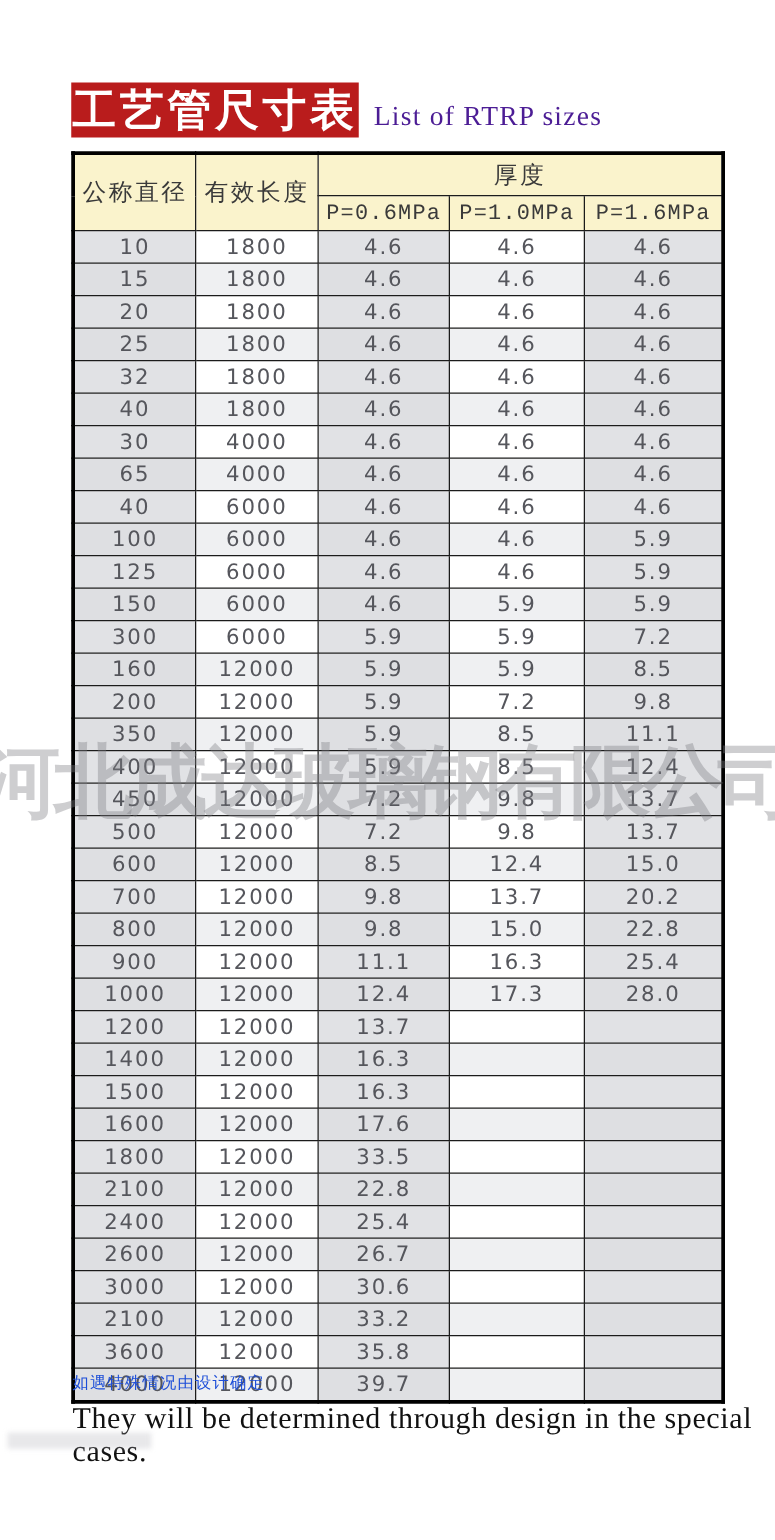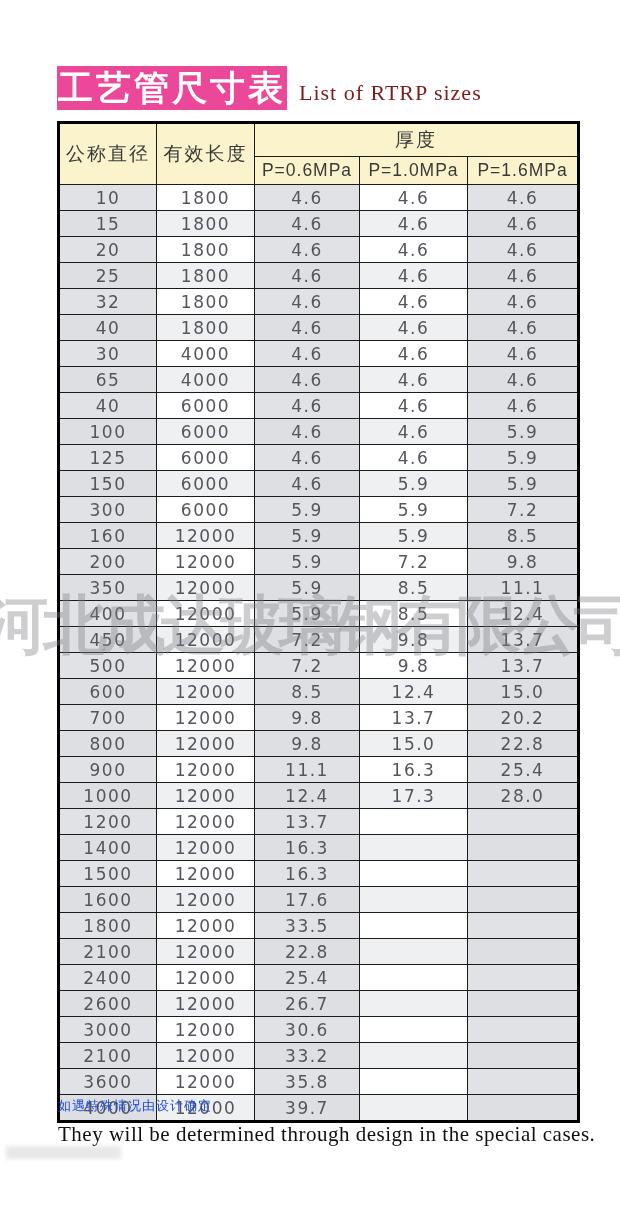--- a/index.html
+++ b/index.html
@@ -9,30 +9,30 @@
     background:#ffffff;
     overflow:hidden;
     font-family:"Liberation Sans", sans-serif;
   }
   
   .titlebar{
     position:absolute;left:57px;top:66px;
     display:flex;align-items:flex-end;
   }
   .title-cn{
-    background:#ec4899;color:#ffffff;
+    background:#b91c1c;color:#ffffff;
     width:230px;height:44px;
     font-size:35px;font-weight:bold;
     letter-spacing:3px;
     display:flex;align-items:center;justify-content:center;
     font-family:"DejaVu Sans", sans-serif;
   }
   .title-en{
     font-family:"Liberation Serif", serif;
-    font-size:22px;color:#7f1d1d;
+    font-size:22px;color:#4c1d95;
     margin-left:12px;padding-bottom:4px;
     letter-spacing:1px;
     white-space:nowrap;
   }
   
   table.sizes{
     position:absolute;left:57px;top:121px;
     width:520px;
     border-collapse:collapse;
     table-layout:fixed;
@@ -42,21 +42,21 @@
     border:1.5px solid #1b1b1b;
     text-align:center;vertical-align:middle;
     padding:0;overflow:hidden;white-space:nowrap;
   }
   table.sizes thead th{
     background:#FAF3CC;
     color:#3a3a3a;
     font-weight:normal;
   }
   th.h-main{font-size:19px;letter-spacing:2px;height:32px;}
-  tr.h-sub th{font-size:17.5px;color:#47474c;height:27px;letter-spacing:1px;font-family:Liberation Sans, sans-serif;text-align:center;}
+  tr.h-sub th{font-size:17.5px;color:#47474c;height:27px;letter-spacing:1px;font-family:Liberation Mono, monospace;text-align:center;}
   table.sizes tbody td{
     height:25px;
     font-size:17px;color:#55565c;
     letter-spacing:1.5px;
     font-family:"DejaVu Sans", sans-serif;
   }
   tbody td.g{background:#E1E2E5;}
   tbody td.w{background:#ffffff;}
   tbody tr:nth-child(even) td.w{background:#EFF0F2;}
   tbody tr:nth-child(even) td.g{background:#DEDFE2;}
@@ -77,21 +77,21 @@
     z-index:4;
   }
   
   .note-cn{
     position:absolute;left:58px;top:1097px;
     font-size:13px;color:#1d4ed8;letter-spacing:1px;
   }
   .note-en{
     position:absolute;left:58px;top:1122px;
     font-family:"Liberation Serif", serif;
-    font-size:21px;color:#111111;
+    font-size:24px;color:#111111;
     letter-spacing:0.5px;
   }
 </style>
 </head>
 <body>
 
 <div class="page">
 
   <div class="titlebar">
     <div class="title-cn">工艺管尺寸表</div>

